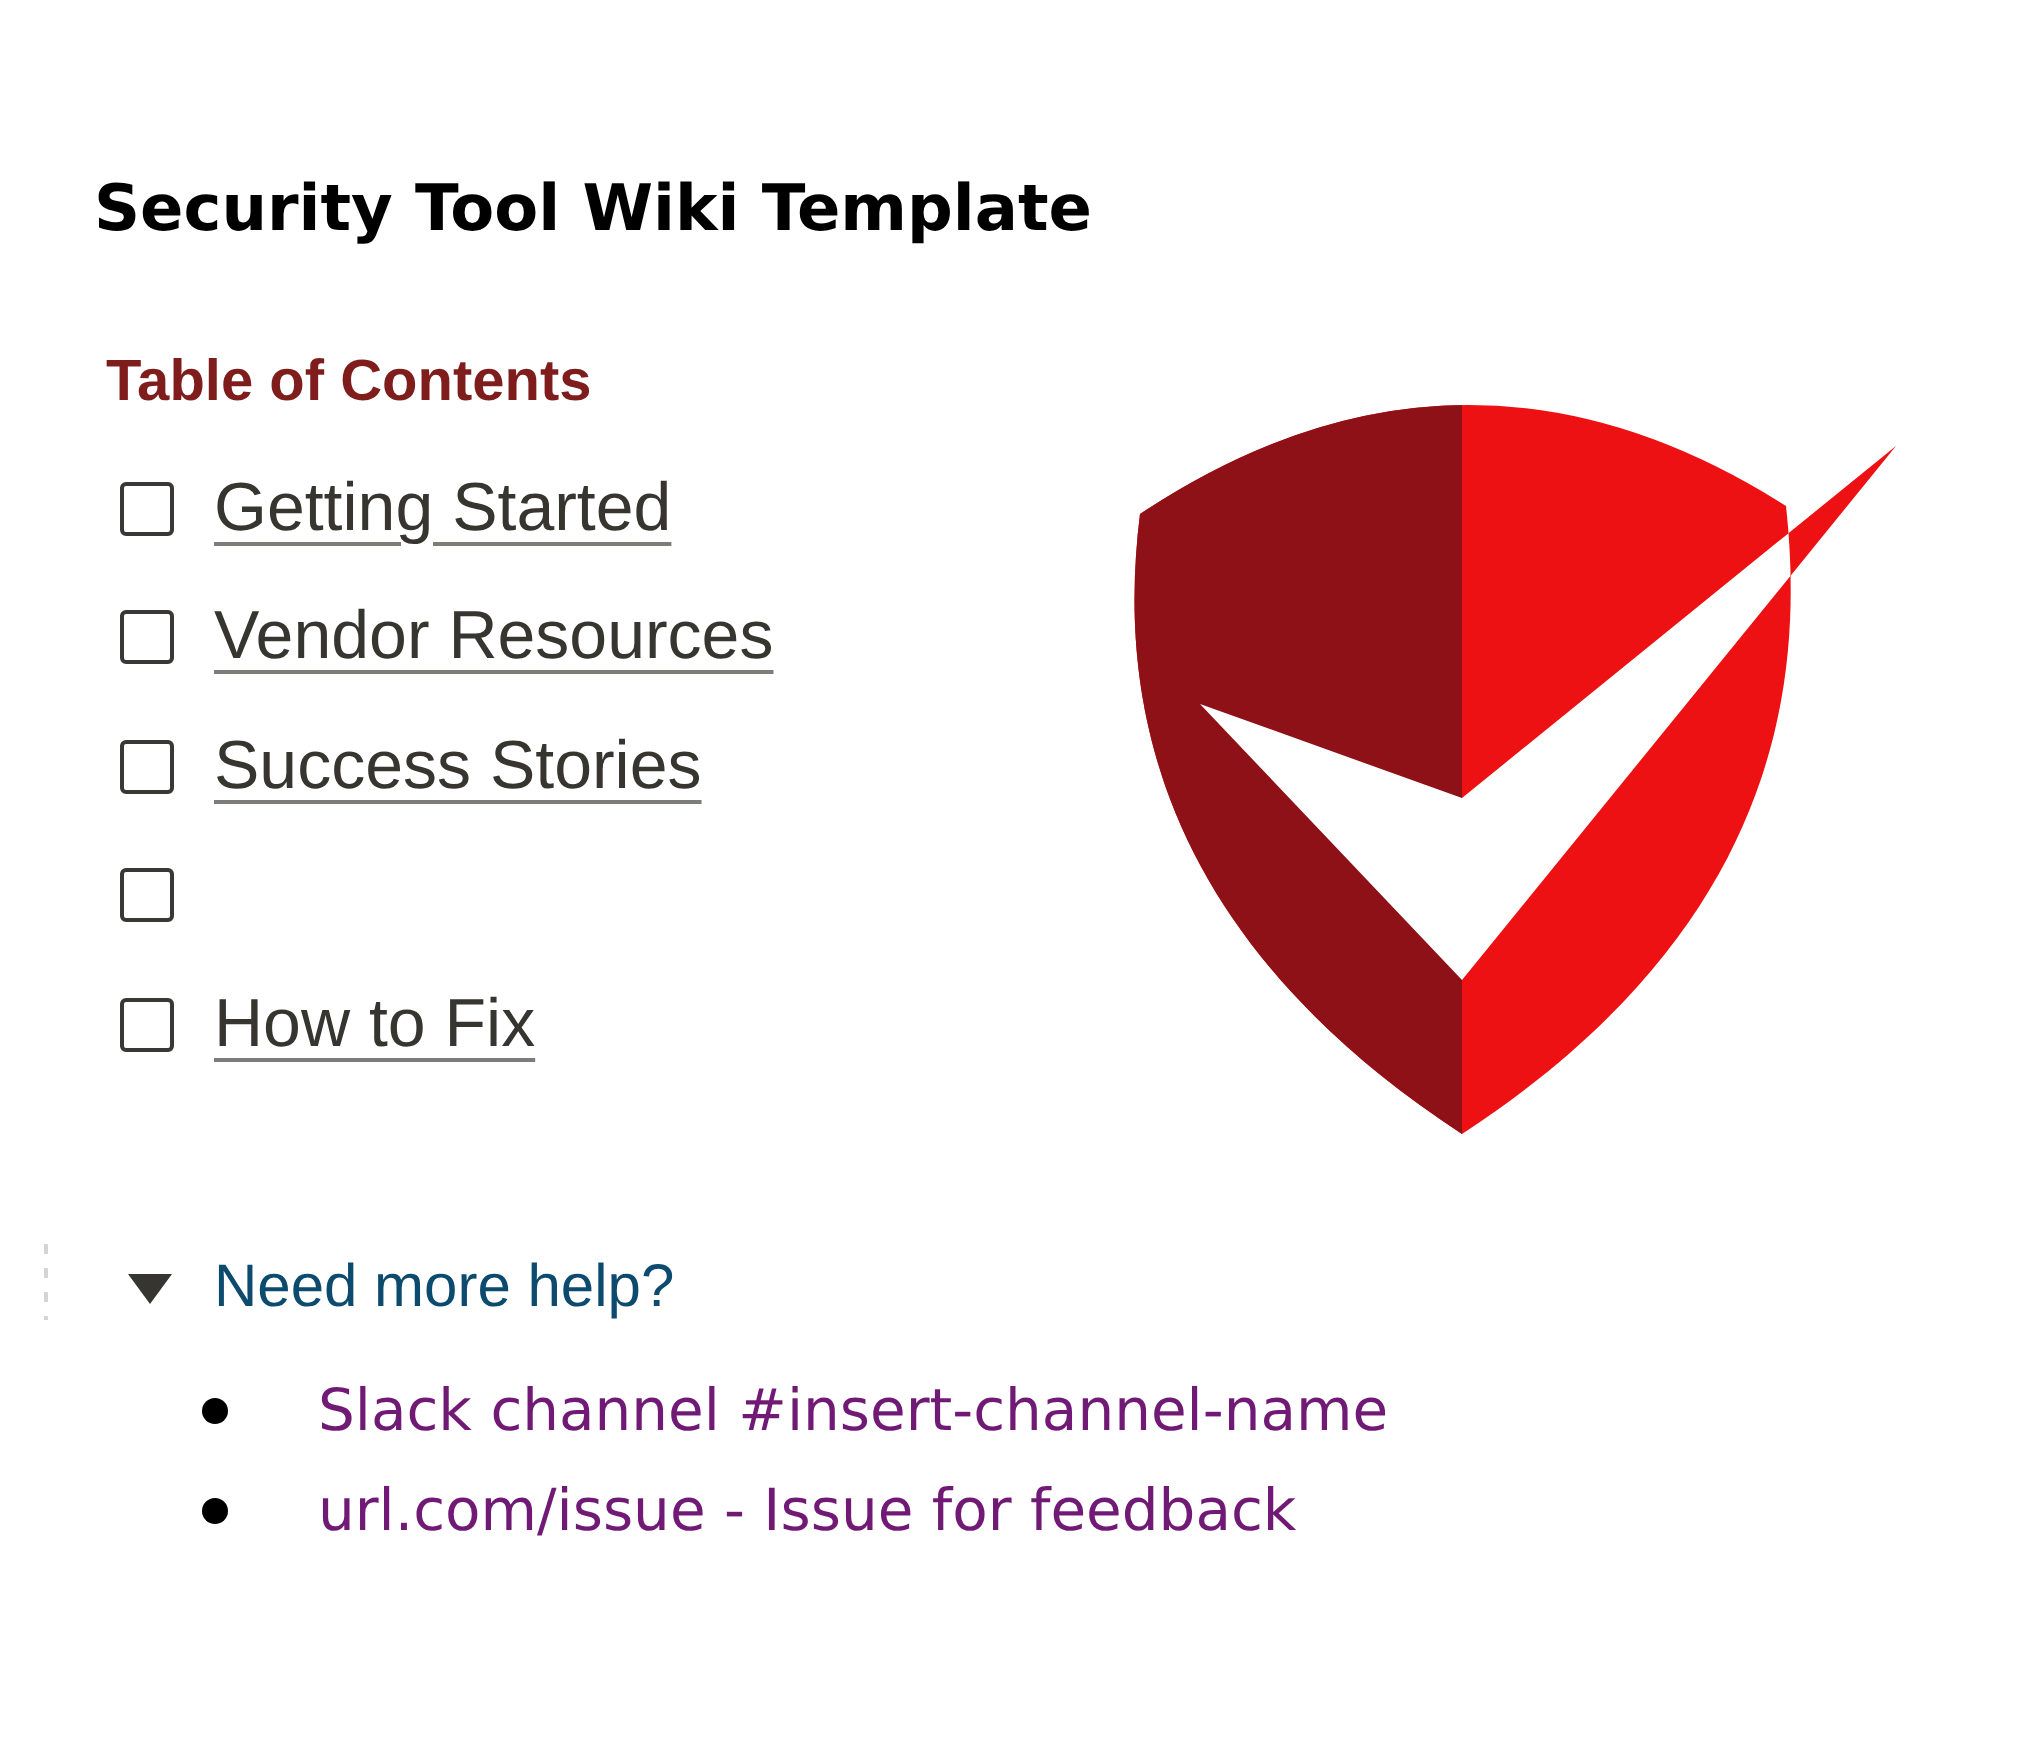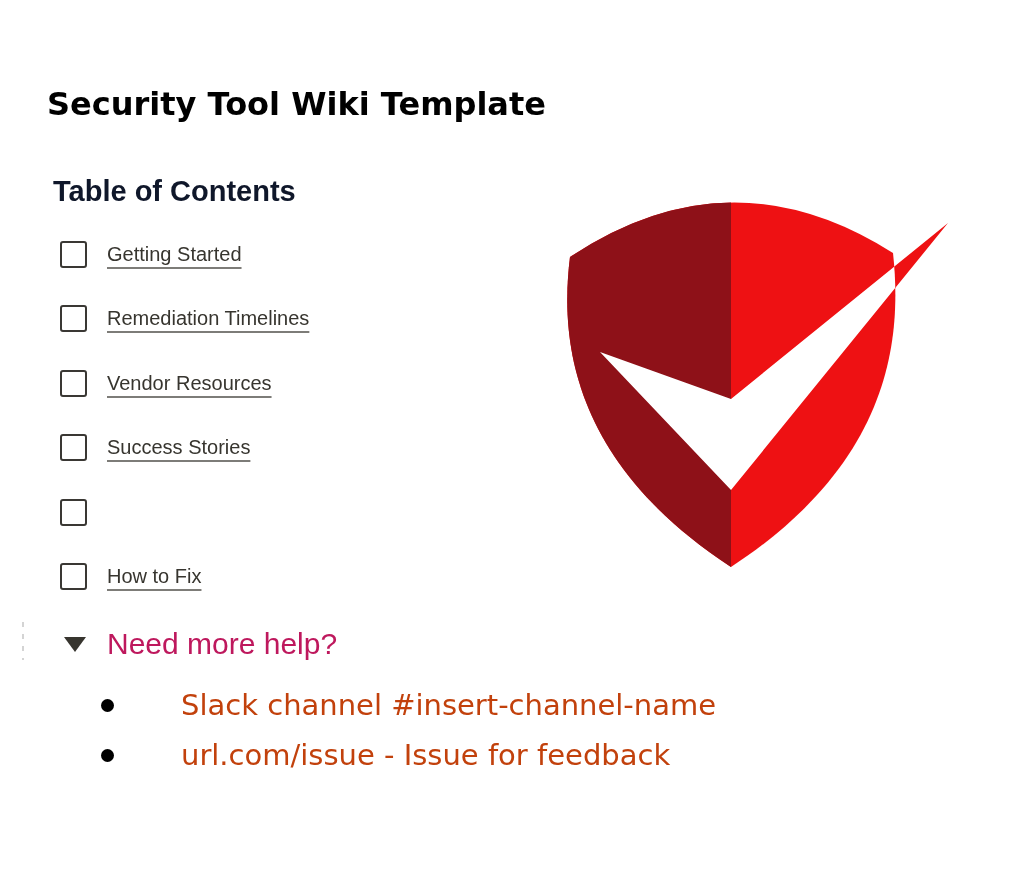--- a/index.html
+++ b/index.html
@@ -15,73 +15,73 @@
     position: absolute; left: 47px; top: 66px;
     font-family: "DejaVu Sans", sans-serif;
     font-weight: 700; font-size: 32px; line-height: 1.1;
     color: #000000; white-space: nowrap;
   }
 
   .toc-heading {
     position: absolute; left: 53px; top: 176px;
     font-family: "Liberation Sans", sans-serif;
     font-weight: 700; font-size: 29px; line-height: 1.1;
-    color: #0f172a; white-space: nowrap;
+    color: #7f1d1d; white-space: nowrap;
   }
 
   .toc-list { position: absolute; left: 60px; top: 222px; }
   .toc-row { display: flex; align-items: center; height: 64.5px; }
   .toc-checkbox {
     width: 27px; height: 27px; box-sizing: border-box;
     border: 2.5px solid #3A3834; border-radius: 3px;
     background: #ffffff; flex: none; cursor: pointer;
   }
   .toc-link {
     margin-left: 20px;
     font-family: "Liberation Sans", sans-serif;
-    font-size: 20px; color: #37352F; white-space: nowrap;
+    font-size: 34px; color: #37352F; white-space: nowrap;
     text-decoration: underline;
     text-decoration-color: rgba(55,53,47,0.65);
     text-decoration-thickness: 2px;
     text-underline-offset: 6px;
     cursor: pointer;
   }
 
   .toggle-row {
     position: absolute; left: 64px; top: 627px;
     display: flex; align-items: center; height: 34px; cursor: pointer;
   }
   .toggle-triangle {
     width: 0; height: 0; flex: none;
     border-left: 11px solid transparent;
     border-right: 11px solid transparent;
     border-top: 15px solid #37352F;
   }
   .toggle-label {
     margin-left: 21px;
     font-family: "Liberation Sans", sans-serif;
-    font-size: 30px; color: #be185d; white-space: nowrap;
+    font-size: 30px; color: #0c4a6e; white-space: nowrap;
   }
 
   .drag-dots {
     position: absolute; left: 22px; top: 622px;
     width: 2px; height: 38px;
     background: repeating-linear-gradient(180deg, #D4D4D4 0 5px, transparent 5px 12px);
   }
 
   .bullet-list { position: absolute; left: 101px; top: 680px; }
   .bullet-row { display: flex; align-items: center; height: 50px; }
   .bullet-dot {
     width: 13px; height: 13px; border-radius: 50%;
     background: #000000; flex: none;
   }
   .bullet-text {
-    margin-left: 67px;
+    margin-left: 45px;
     font-family: "DejaVu Sans", sans-serif;
-    font-size: 29px; color: #c2410c; white-space: nowrap;
+    font-size: 29px; color: #701a75; white-space: nowrap;
   }
   .bullet-text .seg { white-space: pre; }
   .seg-link {
     text-decoration: underline;
     text-decoration-thickness: 2px;
     text-underline-offset: 4px;
     cursor: pointer;
   }
 
   .logo {
@@ -93,24 +93,20 @@
 <body>
 
 <h1 class="page-title">Security Tool Wiki Template</h1>
 
 <div class="toc-heading">Table of Contents</div>
 
 <div class="toc-list">
   <div class="toc-row">
     <div class="toc-checkbox"></div>
     <span class="toc-link">Getting Started</span>
-  </div>
-  <div class="toc-row">
-    <div class="toc-checkbox"></div>
-    <span class="toc-link">Remediation Timelines</span>
   </div>
   <div class="toc-row">
     <div class="toc-checkbox"></div>
     <span class="toc-link">Vendor Resources</span>
   </div>
   <div class="toc-row">
     <div class="toc-checkbox"></div>
     <span class="toc-link">Success Stories</span>
   </div>
   <div class="toc-row">

